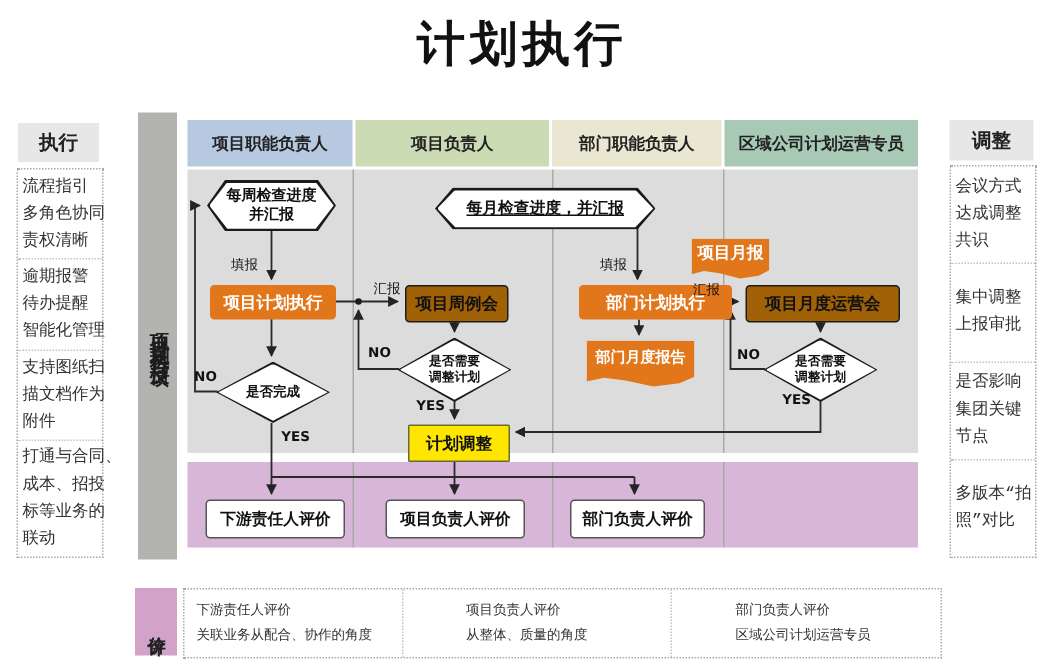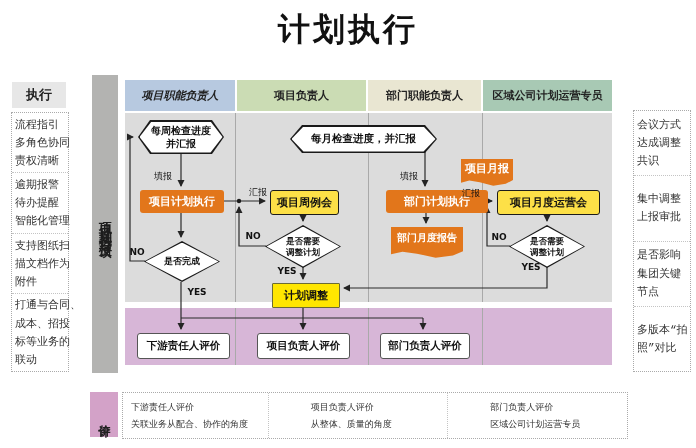--- a/index.html
+++ b/index.html
@@ -22,21 +22,21 @@
     font-size:11px;line-height:1.65;color:#333;white-space:pre;font-family:Liberation Mono, monospace;}
   .side-item + .side-item{border-top:1px dotted #c4c4c4;}
   
   .vbar{position:absolute;z-index:2;display:flex;align-items:center;justify-content:center;}
   .vbar span{writing-mode:vertical-lr;text-orientation:upright;font-size:13px;
     font-weight:bold;color:#1d1d1d;letter-spacing:3px;}
   
   .node{position:absolute;z-index:4;display:flex;align-items:center;justify-content:center;
     text-align:center;font-weight:bold;}
   .obox{background:#e2761b;color:#fff;border-radius:3px;font-size:11px;}
-  .wbox{background:#fde047;border:1.4px solid #1c1c1c;border-radius:3px;font-size:11px;color:#111;}
+  .wbox{background:#a16207;border:1.4px solid #1c1c1c;border-radius:3px;font-size:11px;color:#111;}
   .ybox{border:1px solid #6b6b35;font-size:11px;color:#111;border-radius:1px;}
   .evalbox{background:#fff;border:1px solid #555;border-radius:3px;font-size:10.5px;color:#111;}
   .shape{position:absolute;z-index:4;}
   .shape .outer{position:absolute;inset:0;background:#1a1a1a;}
   .shape .inner{position:absolute;inset:1.5px;background:#fff;}
   .shape .txt{position:absolute;inset:0;display:flex;align-items:center;justify-content:center;
     text-align:center;font-weight:bold;color:#111;white-space:pre-line;}
   .hexclip{clip-path:polygon(0 50%,12px 0,calc(100% - 12px) 0,100% 50%,calc(100% - 12px) 100%,12px 100%);}
   .diaclip{clip-path:polygon(50% 0,100% 50%,50% 100%,0 50%);}
   .banner{position:absolute;z-index:4;color:#fff;font-weight:bold;text-align:center;
@@ -69,38 +69,39 @@
 智能化管理</div>
     <div class="side-item">支持图纸扫
 描文档作为
 附件</div>
     <div class="side-item">打通与合同、
 成本、招投
 标等业务的
 联动</div>
   </div>
 
+  <div class="side-h" style="left: 633px; top: 80px; width: 56px; height: 27px; background: rgb(231, 231, 231);">调整</div>
   <div class="side-box" style="left:633px;top:110px;width:56px;height:260px;">
     <div class="side-item">会议方式
 达成调整
 共识</div>
     <div class="side-item">集中调整
 上报审批</div>
     <div class="side-item">是否影响
 集团关键
 节点</div>
     <div class="side-item">多版本“拍
 照”对比</div>
   </div>
 
   <div class="vbar" style="left: 92px; top: 75px; width: 26px; height: 298px; background: rgb(179, 179, 177);">
     <span>项目计划执行与反馈</span>
   </div>
 
-  <div class="lane-h" style="left: 125px; width: 110px; background: rgb(183, 201, 224); font-style: italic;">项目职能负责人</div>
+  <div class="lane-h" style="left: 125px; width: 110px; background: rgb(183, 201, 224);">项目职能负责人</div>
   <div class="lane-h" style="left: 237px; width: 129px; background: rgb(203, 220, 180);">项目负责人</div>
   <div class="lane-h" style="left: 368px; width: 113px; background: rgb(233, 230, 210);">部门职能负责人</div>
   <div class="lane-h" style="left: 483px; width: 129px; background: rgb(168, 201, 180);">区域公司计划运营专员</div>
 
   <div class="zone" style="left: 125px; top: 113px; width: 487px; height: 189px; background: rgb(220, 220, 220);"></div>
   <div class="zone" style="left: 125px; top: 308px; width: 487px; height: 57px; background: rgb(215, 182, 215);"></div>
   <div class="sep" style="left:235px;top:113px;height:189px;"></div>
   <div class="sep" style="left:368px;top:113px;height:189px;"></div>
   <div class="sep" style="left:482px;top:113px;height:189px;"></div>
   <div class="sep" style="left:235px;top:308px;height:57px;"></div>
@@ -146,21 +147,21 @@
   <div class="shape" style="left:144px;top:241px;width:76px;height:41px;">
     <div class="outer diaclip"></div>
       <div class="inner diaclip"></div>
     <div class="txt" style="font-size:9px;">是否完成</div>
   </div>
   <div class="node evalbox" style="left:137px;top:333px;width:91px;height:24px;">下游责任人评价</div>
 
   <div class="shape" style="left:290px;top:125px;width:147px;height:28px;">
     <div class="outer hexclip"></div>
       <div class="inner hexclip"></div>
-    <div class="txt" style="font-size:10.5px;">每月检查进度，并汇报</div>
+    <div class="txt" style="font-size:10.5px;text-decoration:underline;">每月检查进度，并汇报</div>
   </div>
   <div class="node wbox" style="left:270px;top:190px;width:67px;height:23px;">项目周例会</div>
   <div class="shape" style="left:265px;top:225px;width:76px;height:43px;">
     <div class="outer diaclip"></div>
       <div class="inner diaclip"></div>
     <div class="txt" style="font-size:8.5px;line-height:1.25;">是否需要
 调整计划</div>
   </div>
   <div class="node ybox" style="left: 272px; top: 283px; width: 66px; height: 23px; background: rgb(255, 230, 0);">计划调整</div>
   <div class="node evalbox" style="left:257px;top:333px;width:91px;height:24px;">项目负责人评价</div>

